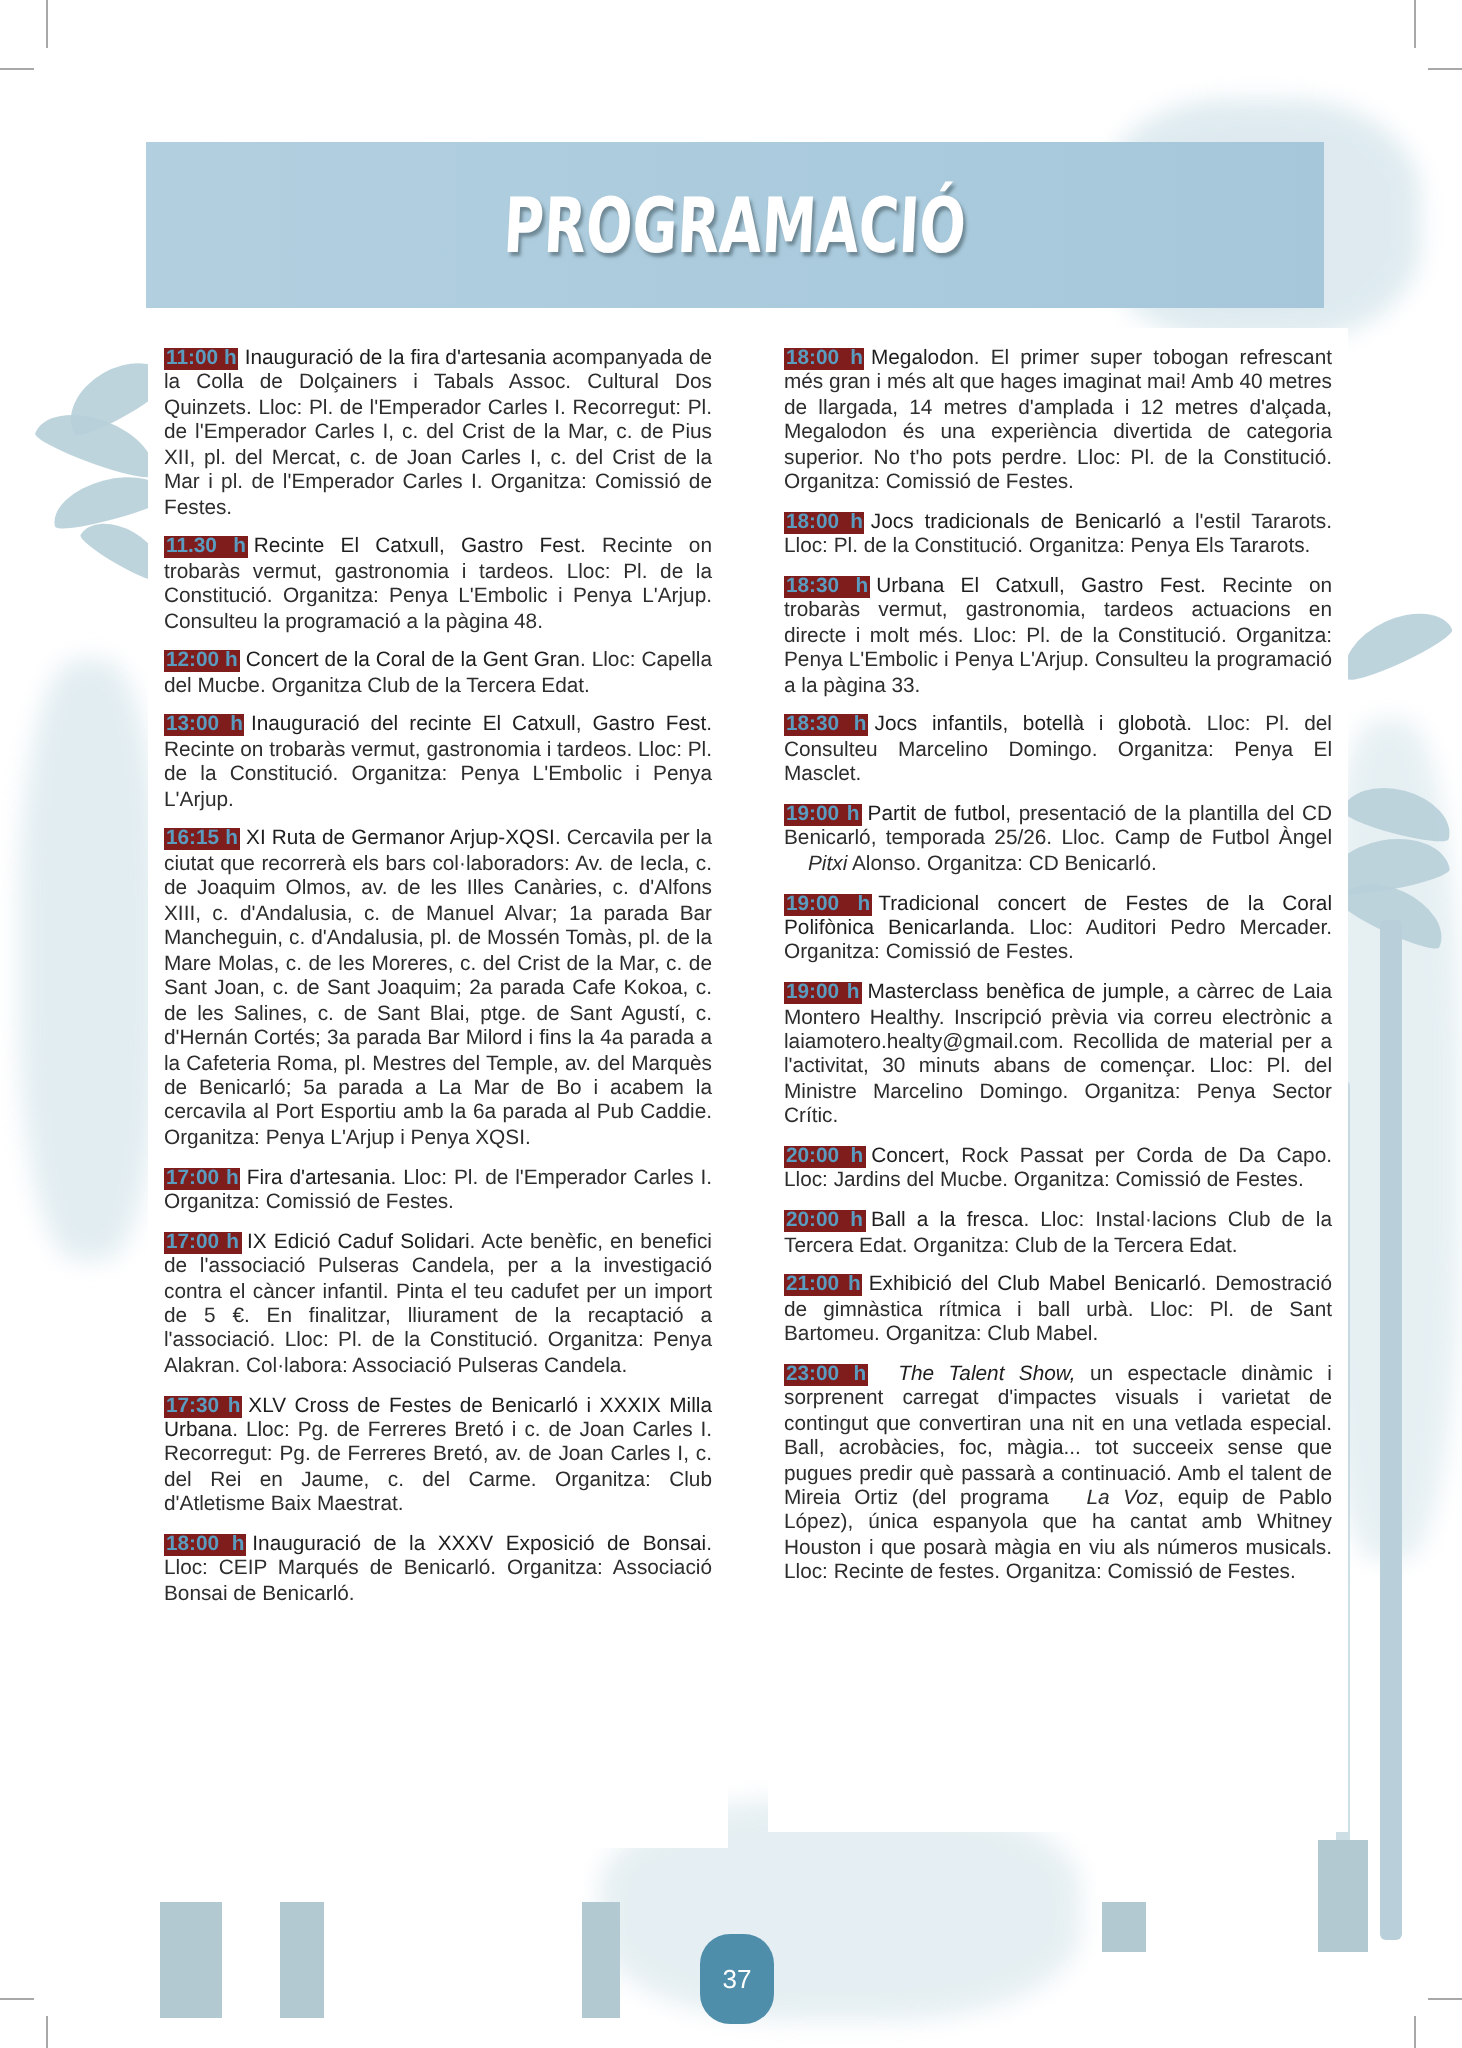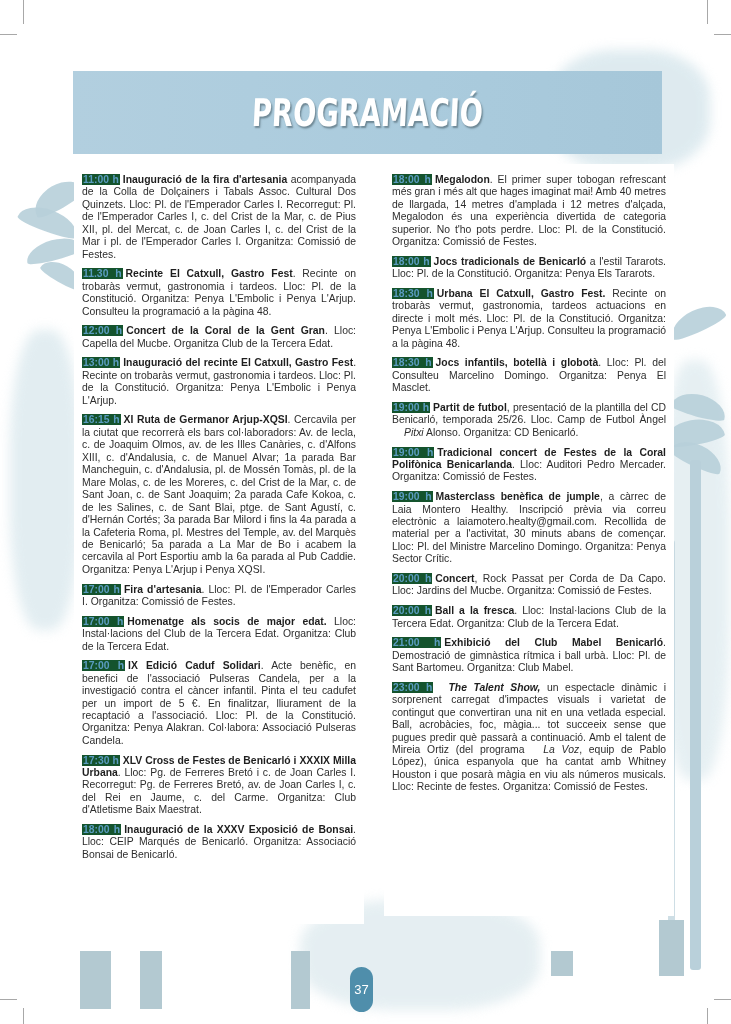--- a/index.html
+++ b/index.html
@@ -33,28 +33,28 @@
       padding: 10px 8px 6px 8px; box-sizing: border-box;
     }
     .col-left { left: 74px; width: 290px; height: 760px; }
     .col-right { left: 384px; width: 290px; height: 752px; }
 
     .entry {
       font-size: 10.4px; line-height: 12.45px; text-align: justify;
       margin: 0 0 7.2px 0; color: #2d2d2d;
     }
     .time {
-      background: #14532d; color: #5a9cc0; font-weight: bold;
+      background: #7f1d1d; color: #5a9cc0; font-weight: bold;
       padding: 0 1px; margin-right: 3px;
     }
-    .ev-title { font-weight: bold; color: #1e1e1e; }
+    .ev-title { font-weight: normal; color: #1e1e1e; }
     .it { font-style: italic; margin-left: 12px; }
 
     .page-badge {
-      position: absolute; left: 350px; top: 967px; width: 23px; height: 45px;
+      position: absolute; left: 350px; top: 967px; width: 37px; height: 45px;
       background: #4f8eab; border-radius: 15px;
       display: flex; align-items: center; justify-content: center;
       color: #ffffff; font-size: 13px;
     }
   </style>
 </head>
 <body>
 
 <div class="crop" style="left:0;top:34px;width:17px;height:1px;"></div>
 <div class="crop" style="left:23px;top:0;width:1px;height:24px;"></div>
@@ -96,30 +96,29 @@
   <span class="title-text">PROGRAMACIÓ</span>
 </div>
 
 <div class="col col-left" id="left-col">
     <p class="entry"><span class="time">11:00 h</span><span class="ev-title">Inauguració de la fira d'artesania</span><span> acompanyada de la Colla de Dolçainers i Tabals Assoc. Cultural Dos Quinzets. Lloc: Pl. de l'Emperador Carles I. Recorregut: Pl. de l'Emperador Carles I, c. del Crist de la Mar, c. de Pius XII, pl. del Mercat, c. de Joan Carles I, c. del Crist de la Mar i pl. de l'Emperador Carles I. Organitza: Comissió de Festes.</span></p>
     <p class="entry"><span class="time">11.30 h</span><span class="ev-title">Recinte El Catxull, Gastro Fest</span><span>. Recinte on trobaràs vermut, gastronomia i tardeos. Lloc: Pl. de la Constitució. Organitza: Penya L'Embolic i Penya L'Arjup. Consulteu la programació a la pàgina 48.</span></p>
     <p class="entry"><span class="time">12:00 h</span><span class="ev-title">Concert de la Coral de la Gent Gran</span><span>. Lloc: Capella del Mucbe. Organitza Club de la Tercera Edat.</span></p>
     <p class="entry"><span class="time">13:00 h</span><span class="ev-title">Inauguració del recinte El Catxull, Gastro Fest</span><span>. Recinte on trobaràs vermut, gastronomia i tardeos. Lloc: Pl. de la Constitució. Organitza: Penya L'Embolic i Penya L'Arjup.</span></p>
     <p class="entry"><span class="time">16:15 h</span><span class="ev-title">XI Ruta de Germanor Arjup-XQSI</span><span>. Cercavila per la ciutat que recorrerà els bars col·laboradors: Av. de Iecla, c. de Joaquim Olmos, av. de les Illes Canàries, c. d'Alfons XIII, c. d'Andalusia, c. de Manuel Alvar; 1a parada Bar Mancheguin, c. d'Andalusia, pl. de Mossén Tomàs, pl. de la Mare Molas, c. de les Moreres, c. del Crist de la Mar, c. de Sant Joan, c. de Sant Joaquim; 2a parada Cafe Kokoa, c. de les Salines, c. de Sant Blai, ptge. de Sant Agustí, c. d'Hernán Cortés; 3a parada Bar Milord i fins la 4a parada a la Cafeteria Roma, pl. Mestres del Temple, av. del Marquès de Benicarló; 5a parada a La Mar de Bo i acabem la cercavila al Port Esportiu amb la 6a parada al Pub Caddie. Organitza: Penya L'Arjup i Penya XQSI.</span></p>
     <p class="entry"><span class="time">17:00 h</span><span class="ev-title">Fira d'artesania</span><span>. Lloc: Pl. de l'Emperador Carles I. Organitza: Comissió de Festes.</span></p>
-    <p class="entry"><span class="time">17:00 h</span><span class="ev-title">Homenatge als socis de major edat.</span><span> Lloc: Instal·lacions del Club de la Tercera Edat. Organitza: Club de la Tercera Edat.</span></p>
     <p class="entry"><span class="time">17:00 h</span><span class="ev-title">IX Edició Caduf Solidari</span><span>. Acte benèfic, en benefici de l'associació Pulseras Candela, per a la investigació contra el càncer infantil. Pinta el teu cadufet per un import de 5 €. En finalitzar, lliurament de la recaptació a l'associació. Lloc: Pl. de la Constitució. Organitza: Penya Alakran. Col·labora: Associació Pulseras Candela.</span></p>
     <p class="entry"><span class="time">17:30 h</span><span class="ev-title">XLV Cross de Festes de Benicarló i XXXIX Milla Urbana</span><span>. Lloc: Pg. de Ferreres Bretó i c. de Joan Carles I. Recorregut: Pg. de Ferreres Bretó, av. de Joan Carles I, c. del Rei en Jaume, c. del Carme. Organitza: Club d'Atletisme Baix Maestrat.</span></p>
     <p class="entry"><span class="time">18:00 h</span><span class="ev-title">Inauguració de la XXXV Exposició de Bonsai</span><span>. Lloc: CEIP Marqués de Benicarló. Organitza: Associació Bonsai de Benicarló.</span></p>
   </div>
 
 <div class="col col-right" id="right-col">
     <p class="entry"><span class="time">18:00 h</span><span class="ev-title">Megalodon</span><span>. El primer super tobogan refrescant més gran i més alt que hages imaginat mai! Amb 40 metres de llargada, 14 metres d'amplada i 12 metres d'alçada, Megalodon és una experiència divertida de categoria superior. No t'ho pots perdre. Lloc: Pl. de la Constitució. Organitza: Comissió de Festes.</span></p>
     <p class="entry"><span class="time">18:00 h</span><span class="ev-title">Jocs tradicionals de Benicarló</span><span> a l'estil Tararots. Lloc: Pl. de la Constitució. Organitza: Penya Els Tararots.</span></p>
-    <p class="entry"><span class="time">18:30 h</span><span class="ev-title">Urbana El Catxull, Gastro Fest.</span><span> Recinte on trobaràs vermut, gastronomia, tardeos actuacions en directe i molt més. Lloc: Pl. de la Constitució. Organitza: Penya L'Embolic i Penya L'Arjup. Consulteu la programació a la pàgina 48.</span></p>
+    <p class="entry"><span class="time">18:30 h</span><span class="ev-title">Urbana El Catxull, Gastro Fest.</span><span> Recinte on trobaràs vermut, gastronomia, tardeos actuacions en directe i molt més. Lloc: Pl. de la Constitució. Organitza: Penya L'Embolic i Penya L'Arjup. Consulteu la programació a la pàgina 33.</span></p>
     <p class="entry"><span class="time">18:30 h</span><span class="ev-title">Jocs infantils, botellà i globotà</span><span>. Lloc: Pl. del Consulteu Marcelino Domingo. Organitza: Penya El Masclet.</span></p>
     <p class="entry"><span class="time">19:00 h</span><span class="ev-title">Partit de futbol</span><span>, presentació de la plantilla del CD Benicarló, temporada 25/26. Lloc. Camp de Futbol Àngel </span><span class="it">Pitxi</span><span> Alonso. Organitza: CD Benicarló.</span></p>
     <p class="entry"><span class="time">19:00 h</span><span class="ev-title">Tradicional concert de Festes de la Coral Polifònica Benicarlanda</span><span>. Lloc: Auditori Pedro Mercader. Organitza: Comissió de Festes.</span></p>
     <p class="entry"><span class="time">19:00 h</span><span class="ev-title">Masterclass benèfica de jumple</span><span>, a càrrec de Laia Montero Healthy. Inscripció prèvia via correu electrònic a laiamotero.healty@gmail.com. Recollida de material per a l'activitat, 30 minuts abans de començar. Lloc: Pl. del Ministre Marcelino Domingo. Organitza: Penya Sector Crític.</span></p>
     <p class="entry"><span class="time">20:00 h</span><span class="ev-title">Concert</span><span>, Rock Passat per Corda de Da Capo. Lloc: Jardins del Mucbe. Organitza: Comissió de Festes.</span></p>
     <p class="entry"><span class="time">20:00 h</span><span class="ev-title">Ball a la fresca</span><span>. Lloc: Instal·lacions Club de la Tercera Edat. Organitza: Club de la Tercera Edat.</span></p>
     <p class="entry"><span class="time">21:00 h</span><span class="ev-title">Exhibició del Club Mabel Benicarló</span><span>. Demostració de gimnàstica rítmica i ball urbà. Lloc: Pl. de Sant Bartomeu. Organitza: Club Mabel.</span></p>
     <p class="entry"><span class="time">23:00 h</span><span class="ev-title it">The Talent Show,</span><span> un espectacle dinàmic i sorprenent carregat d'impactes visuals i varietat de contingut que convertiran una nit en una vetlada especial. Ball, acrobàcies, foc, màgia... tot succeeix sense que pugues predir què passarà a continuació. Amb el talent de Mireia Ortiz (del programa </span><span class="it">La Voz</span><span>, equip de Pablo López), única espanyola que ha cantat amb Whitney Houston i que posarà màgia en viu als números musicals. Lloc: Recinte de festes. Organitza: Comissió de Festes.</span></p>
   </div>
 

